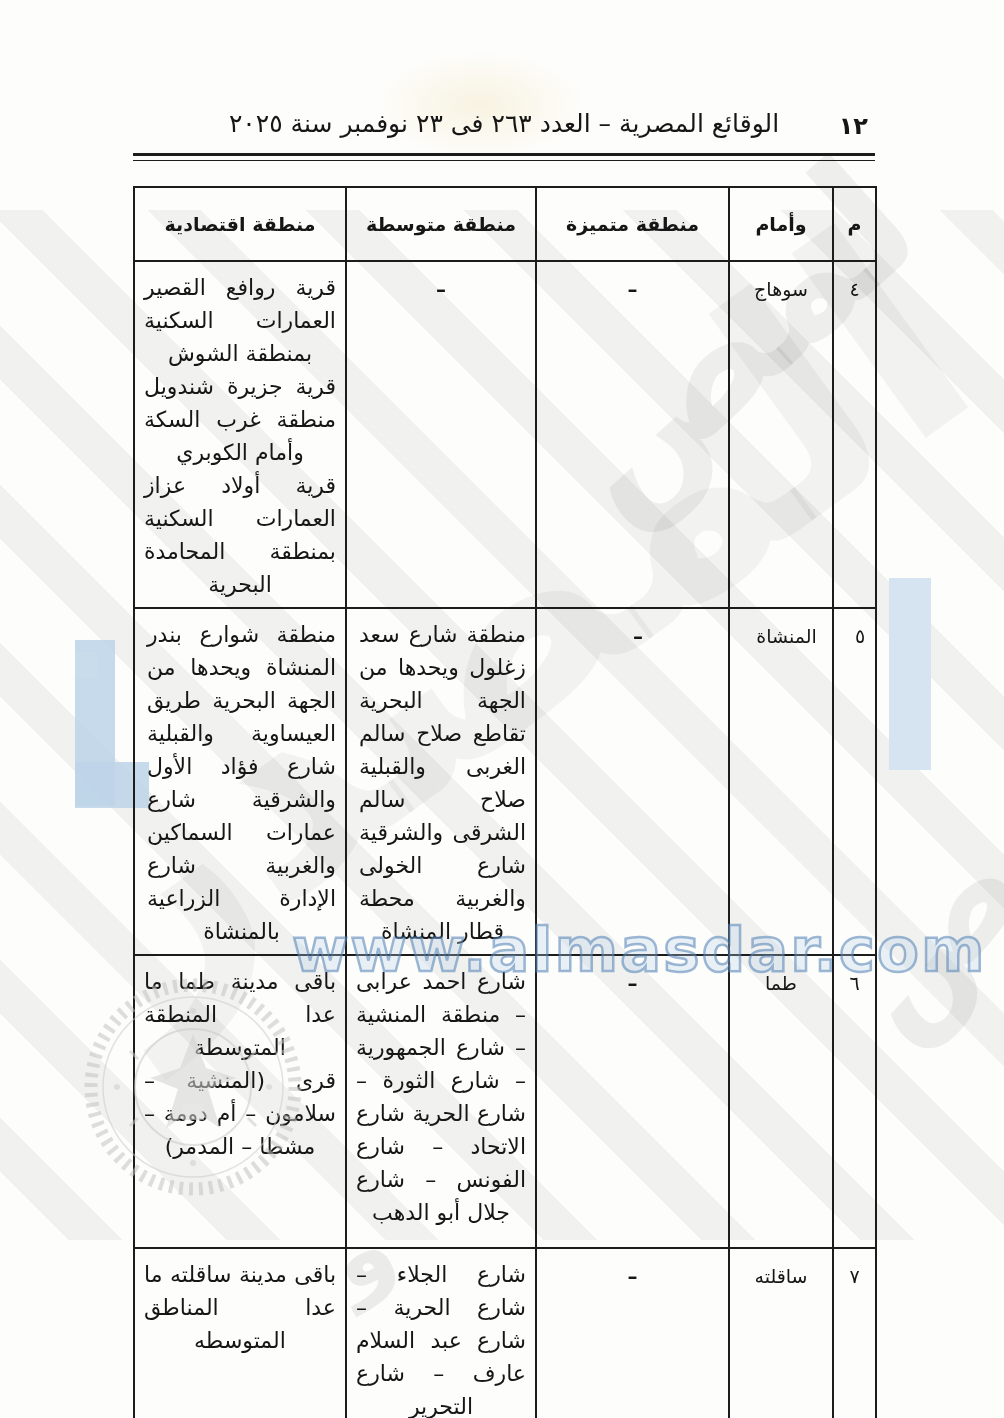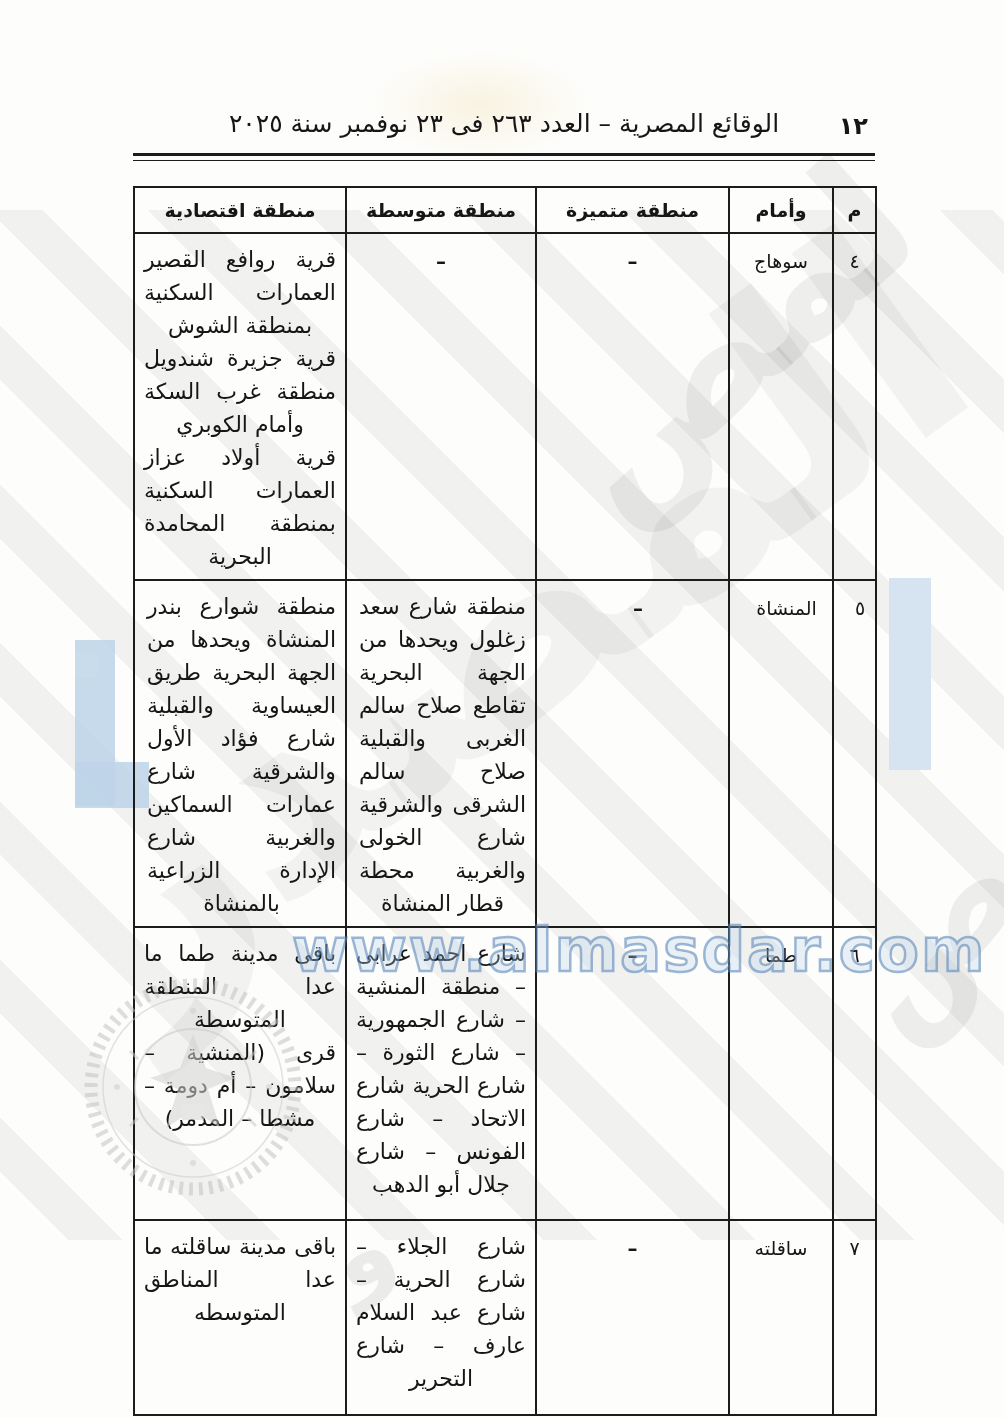--- a/index.html
+++ b/index.html
@@ -38,21 +38,21 @@
     direction:rtl;text-align:center;font-weight:normal;font-size:25px;line-height:48px;}
   .page-number{position:absolute;left:816px;top:104px;width:52px;z-index:2;
     direction:rtl;font-weight:bold;font-size:24px;line-height:44px;}
   .header-rule{position:absolute;left:133px;top:153px;width:742px;height:4px;z-index:2;
     border-top:3px solid #1c1c1c;border-bottom:1px solid #1c1c1c;}
   
   table.zones{position:absolute;left:133px;top:186px;width:742px;z-index:2;
     direction:rtl;border-collapse:collapse;table-layout:fixed;background:transparent;}
   table.zones th,table.zones td{border:2px solid #1c1c1c;vertical-align:top;overflow:hidden;}
   table.zones th{height:40px;vertical-align:middle;text-align:center;
-    font-weight:bold;font-size:19px;padding:2px 4px;}
+    font-weight:bold;font-size:19px;padding:16px 4px;}
   td.cell-text{font-size:22px;line-height:33px;padding:9px 9px 6px;
     text-align:justify;text-align-last:center;white-space:pre-line;}
   td.cell-dash{text-align:center;font-weight:bold;font-size:20px;padding-top:13px;line-height:28px;}
   td.cell-center{text-align:center;font-size:19px;padding-top:13px;line-height:28px;}
   td.cell-num{text-align:center;font-size:19px;padding-top:13px;line-height:28px;}
   tr.r4 td{height:250px;}
   tr.r5 td{height:306px;padding-left:12px;}
   tr.r6 td{height:276px;}
   tr.r7 td{height:178px;}
 </style>

